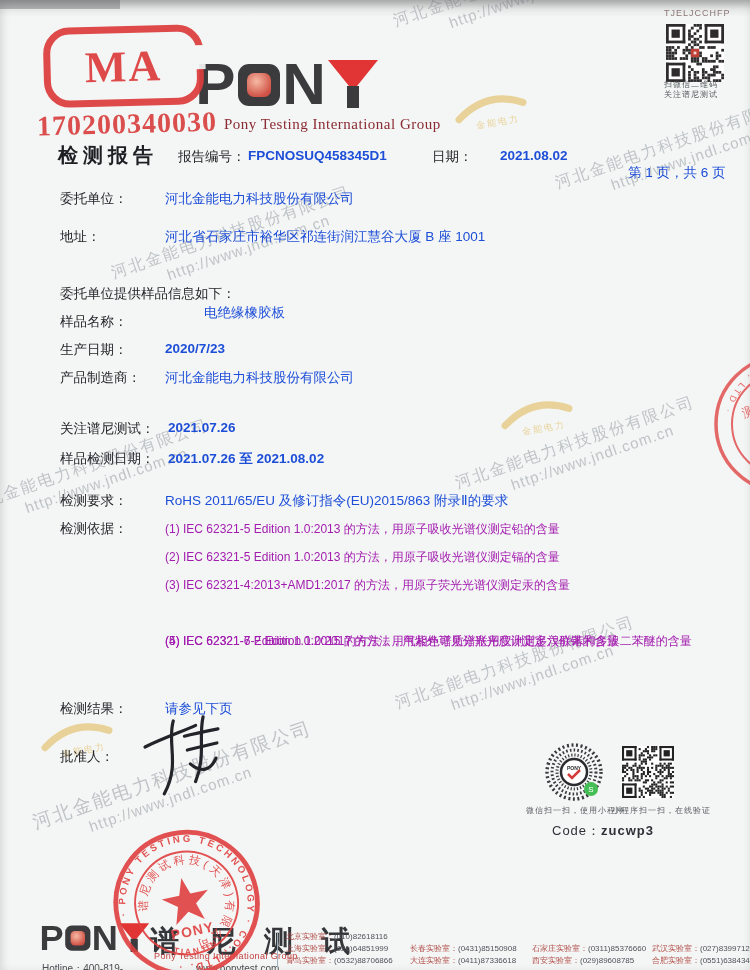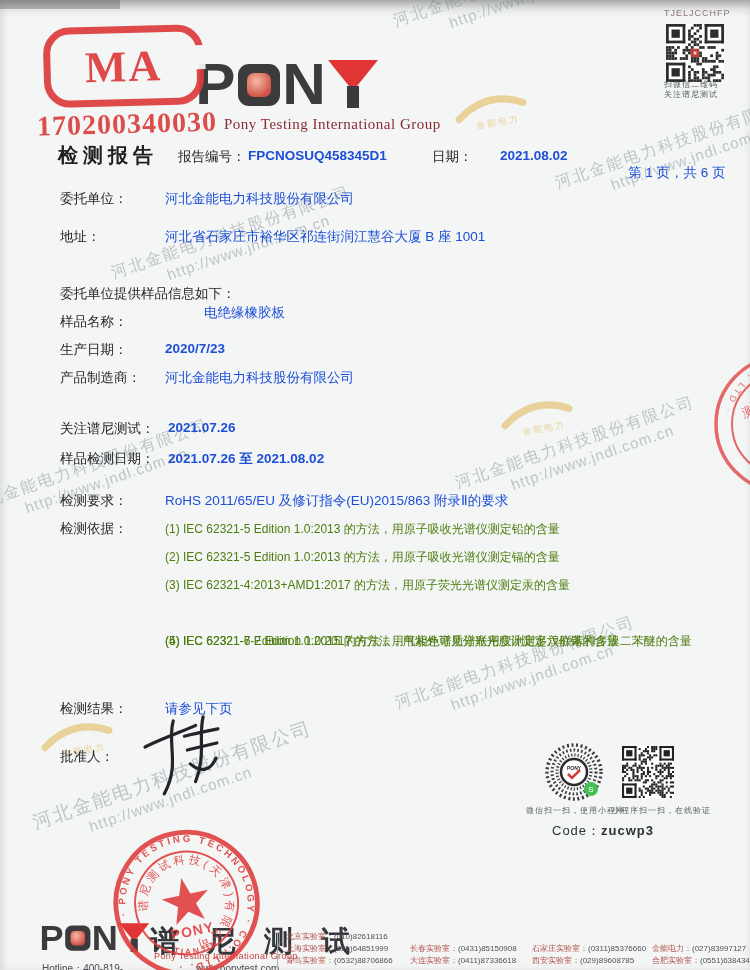--- a/index.html
+++ b/index.html
@@ -32,21 +32,21 @@
   .logo-o::after{content:"";position:absolute;inset:9px;border-radius:7px;
                  background:radial-gradient(circle at 40% 35%,#f6baa4,#cf5044 75%);}
   .logo-y{position:relative;width:52px;height:48px;margin-left:2px;}
   .logo-y .tri{position:absolute;left:1px;top:0;width:0;height:0;
                border-left:25px solid transparent;border-right:25px solid transparent;border-top:31px solid #e13434;}
   .logo-y .stem{position:absolute;left:20px;bottom:0;width:12px;height:22px;background:#3b3b3e;}
   .tagline{font-family:"Liberation Serif",serif;color:#8a2a32;font-size:15px;letter-spacing:.5px;}
   
   .lbl{font-size:13.5px;color:#26262b;}
   .val{font-size:13.5px;color:#1d4ed8;}
-  .basis{font-size:12px;color:#4d7c0f;}
+  .basis{font-size:12px;color:#a21caf;}
   .title{font-size:20px;font-weight:bold;letter-spacing:5px;color:#1e1e23;}
   
   .stampwrap{position:absolute;z-index:5;}
   
   .f-divider{position:absolute;left:277px;top:932px;width:1px;height:35px;background:#9eb0bc;z-index:2;}
   .lab{font-size:8px;line-height:12px;white-space:nowrap;}
   .lab-n{color:#b2524e;}
   .lab-p{color:#50515a;}
   .small-logo{transform:scale(.6);transform-origin:left bottom;}
   .pn-cn{font-size:29px;font-weight:bold;letter-spacing:10px;color:#35363a;}
@@ -604,18 +604,18 @@
   </div>
   <div class="abs" style="left:410px;top:943px;z-index:2;">
     <div class="lab"><span class="lab-n">长春实验室：</span><span class="lab-p">(0431)85150908</span></div>
     <div class="lab"><span class="lab-n">大连实验室：</span><span class="lab-p">(0411)87336618</span></div>
   </div>
   <div class="abs" style="left:532px;top:943px;z-index:2;">
     <div class="lab"><span class="lab-n">石家庄实验室：</span><span class="lab-p">(0311)85376660</span></div>
     <div class="lab"><span class="lab-n">西安实验室：</span><span class="lab-p">(029)89608785</span></div>
   </div>
   <div class="abs" style="left:652px;top:943px;z-index:2;">
-    <div class="lab"><span class="lab-n">金能电力：</span><span class="lab-p">(027)83997127</span></div>
+    <div class="lab"><span class="lab-n">武汉实验室：</span><span class="lab-p">(027)83997127</span></div>
     <div class="lab"><span class="lab-n">合肥实验室：</span><span class="lab-p">(0551)63843474</span></div>
   </div>
 
   <div class="scan-top"></div>
 </div>
 
 </body></html>

